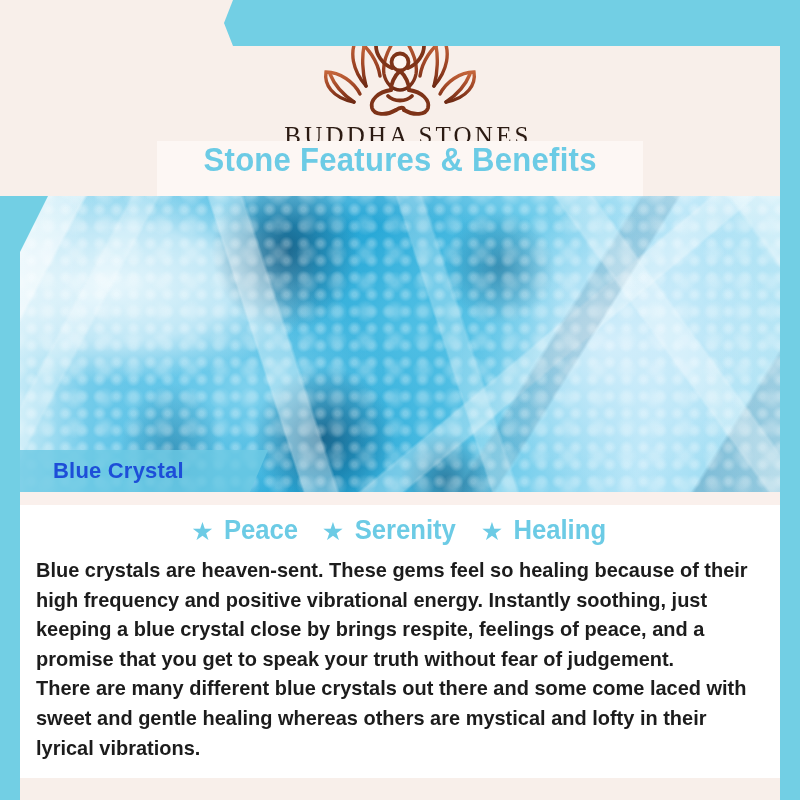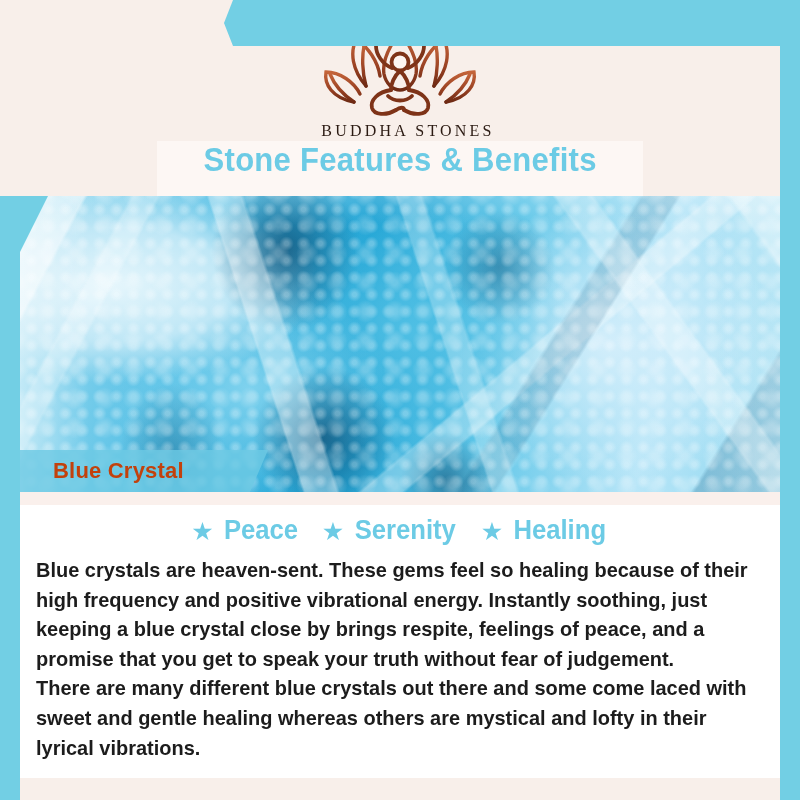--- a/index.html
+++ b/index.html
@@ -75,21 +75,21 @@
     text-align: center;
   }
   .logo-mark {
     display: block;
     margin: 0 auto;
   }
   .logo-word {
     display: block;
     margin-top: 2px;
     font-family: "Liberation Serif", serif;
-    font-size: 16px;
+    font-size: 25px;
     letter-spacing: 3.2px;
     color: #2b1a12;
     font-weight: 400;
     margin-left: 16px;
   }
 
   
   .title-banner {
     position: absolute;
     top: 141px;
@@ -181,21 +181,21 @@
     width: 248px;
     height: 42px;
     background: rgba(109, 201, 228, 0.80);
     clip-path: polygon(0 0, 100% 0, calc(100% - 18px) 100%, 0 100%);
     display: flex;
     align-items: center;
     z-index: 5;
   }
   .caption-text {
     margin-left: 33px;
-    color: #c2410c;
+    color: #1d4ed8;
     font-size: 22px;
     font-weight: 700;
     letter-spacing: 0.2px;
   }
 
   
   .content-panel {
     position: absolute;
     left: 20px;
     top: 492px;

